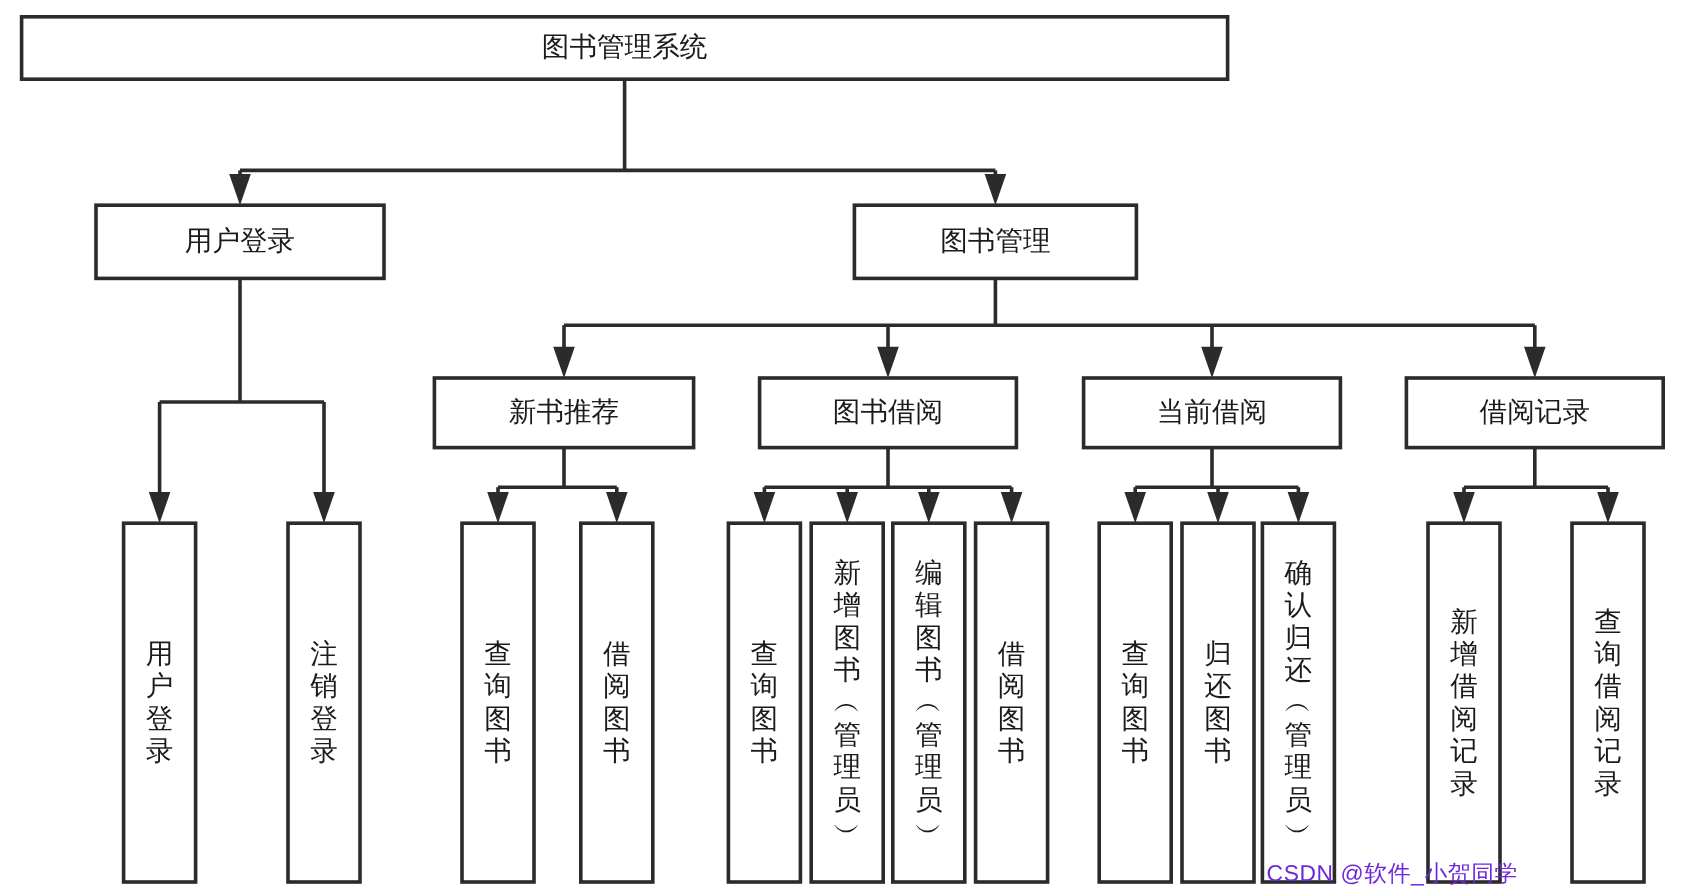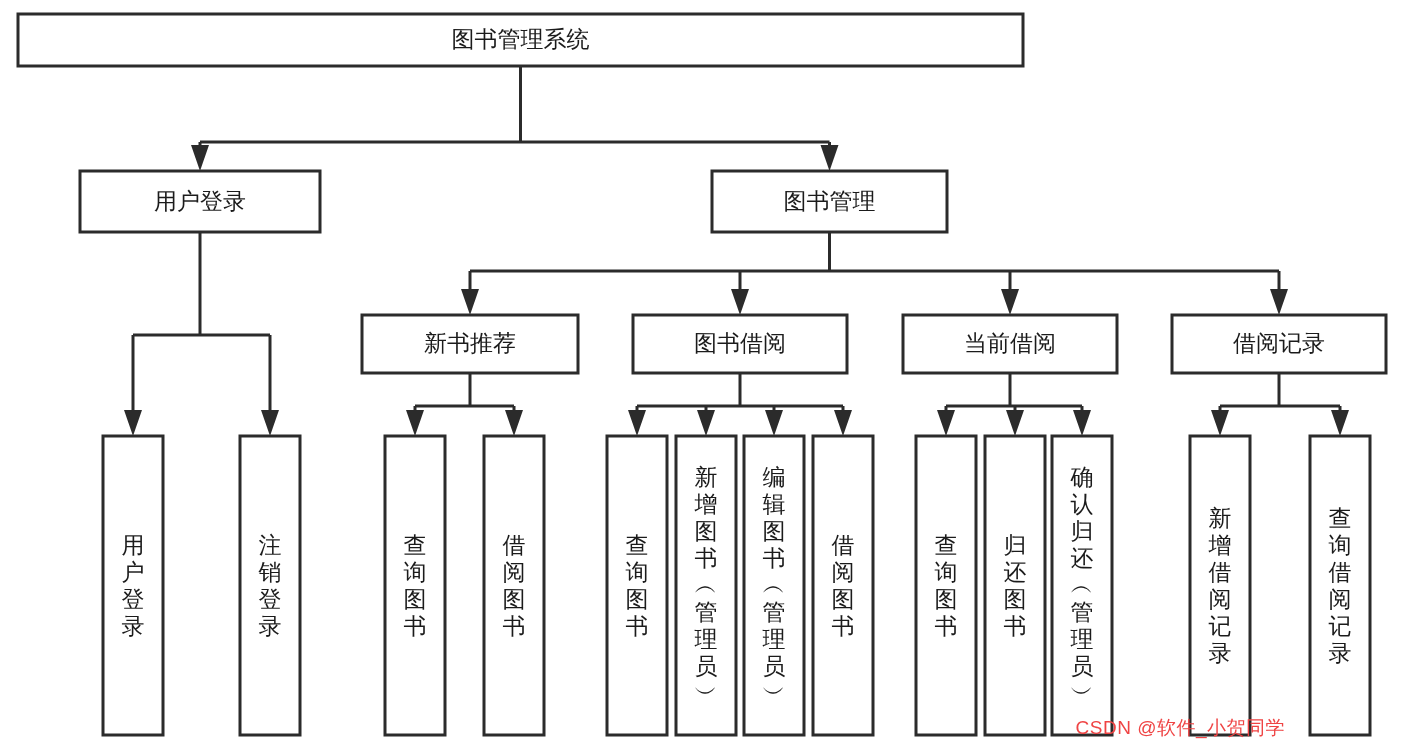--- a/index.html
+++ b/index.html
@@ -49,25 +49,25 @@
     dominant-baseline: middle;
   }
   .node-label-v {
     font-family: "Liberation Sans", "DejaVu Sans", sans-serif;
     font-size: 23px;
     fill: #1b1b1b;
     text-anchor: middle;
   }
   .watermark {
     position: absolute;
-    right: 0;
+    right: 20px;
     bottom: 6px;
     font-family: "Liberation Sans", "DejaVu Sans", sans-serif;
     font-size: 19px;
-    color: #ef4444;
+    color: #6d28d9;
     letter-spacing: 0.5px;
     white-space: nowrap;
     user-select: none;
   }
 </style>
 </head>
 <body>
 
 <div id="diagram-root">
   <svg id="tree-svg" viewBox="0 0 1405 747">

